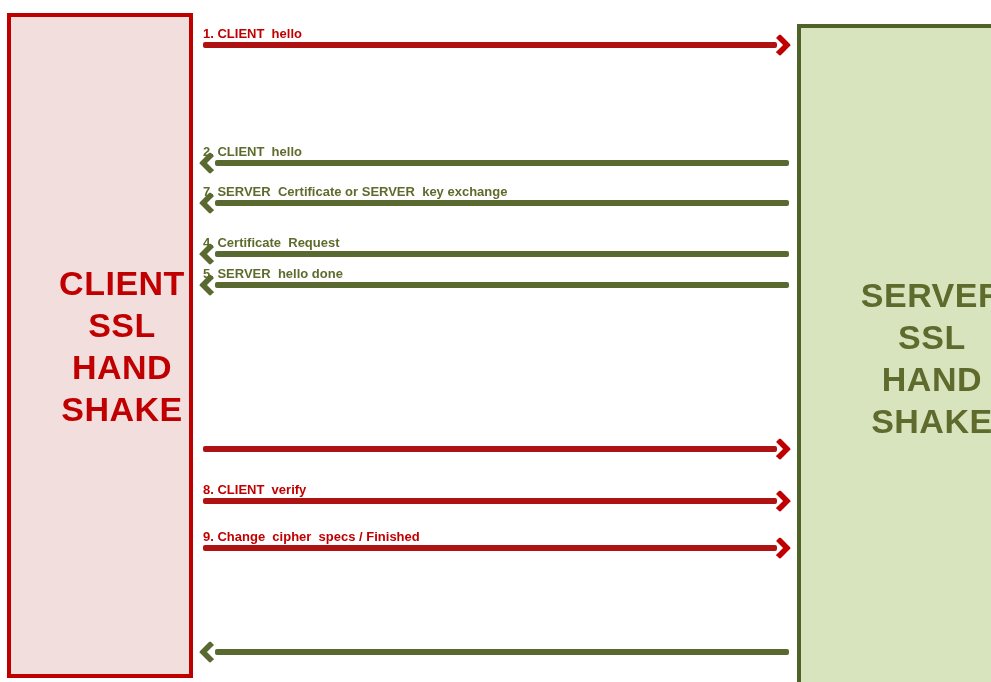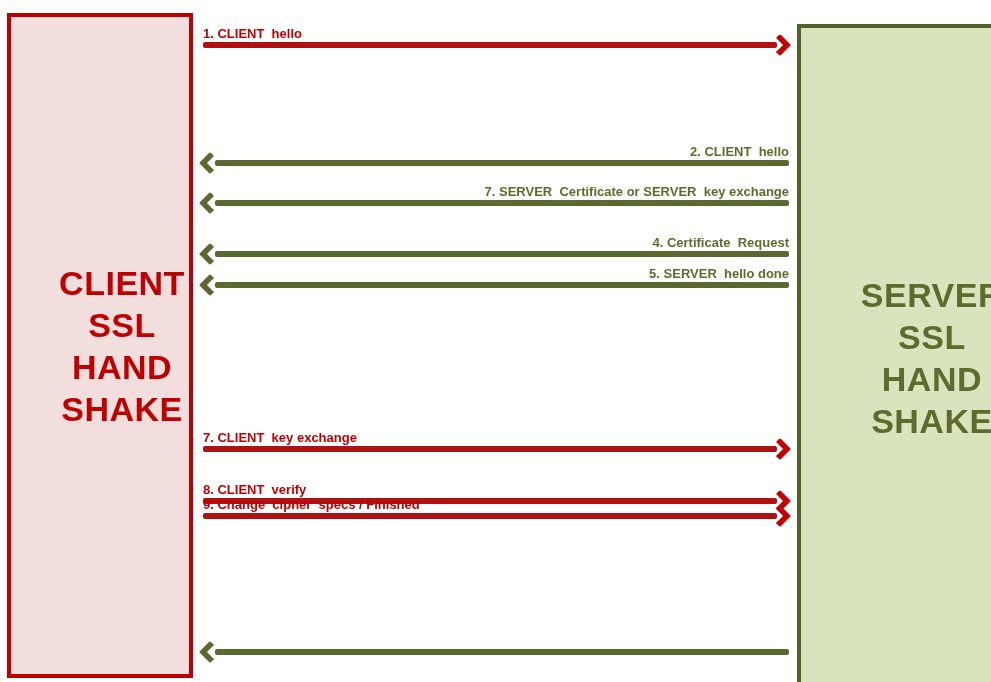--- a/index.html
+++ b/index.html
@@ -22,21 +22,21 @@
   #server-box{left:797px;top:24px;width:210px;height:667px;
     background:var(--server-fill);border-color:var(--server-border);color:var(--server-text);justify-content:flex-end;}
 
   
   .msg{position:absolute;left:200px;width:590px;height:24px;}
   .msg-label{
     position:absolute;left:3px;right:1px;bottom:13px;
     font-size:13px;font-weight:bold;line-height:20px;white-space:pre;
   }
   .to-server .msg-label{text-align:left;color:var(--client-text);}
-  .to-client .msg-label{text-align:right;color:var(--server-text);}
+  .to-client .msg-label{text-align:left;color:var(--server-text);}
 
   .shaft{position:absolute;left:0;right:0;top:0;height:24px;}
   .line{position:absolute;top:9px;height:6px;border-radius:2px;}
   .to-server .line{left:3px;right:13px;background:var(--c2s-line);}
   .to-client .line{left:15px;right:1px;background:var(--s2c-line);}
 
   .head{position:absolute;top:50%;width:16px;height:16px;box-sizing:border-box;}
   .to-server .head{
     right:2px;border-right:6px solid var(--c2s-head);border-bottom:6px solid var(--c2s-head);
     transform:translateY(-50%) rotate(-45deg);border-radius:2px;
@@ -100,36 +100,35 @@
   <div class="msg to-client" style="top:273px">
     <div class="msg-label">5. SERVER  hello done</div>
     <div class="shaft">
         <div class="line"></div>
         <div class="head"></div>
       </div>
   </div>
 
 
   <div class="msg to-server" style="top:437px">
-    <div class="msg-label">7. CLIENT  key exchange</div>
     <div class="shaft">
         <div class="line"></div>
         <div class="head"></div>
       </div>
   </div>
 
   <div class="msg to-server" style="top:489px">
     <div class="msg-label">8. CLIENT  verify</div>
     <div class="shaft">
         <div class="line"></div>
         <div class="head"></div>
       </div>
   </div>
 
-  <div class="msg to-server" style="top:504px">
+  <div class="msg to-server" style="top:536px">
     <div class="msg-label">9. Change  cipher  specs / Finished</div>
     <div class="shaft">
         <div class="line"></div>
         <div class="head"></div>
       </div>
   </div>
 
   <div class="msg to-client" style="top:640px">
     <div class="shaft">
         <div class="line"></div>

